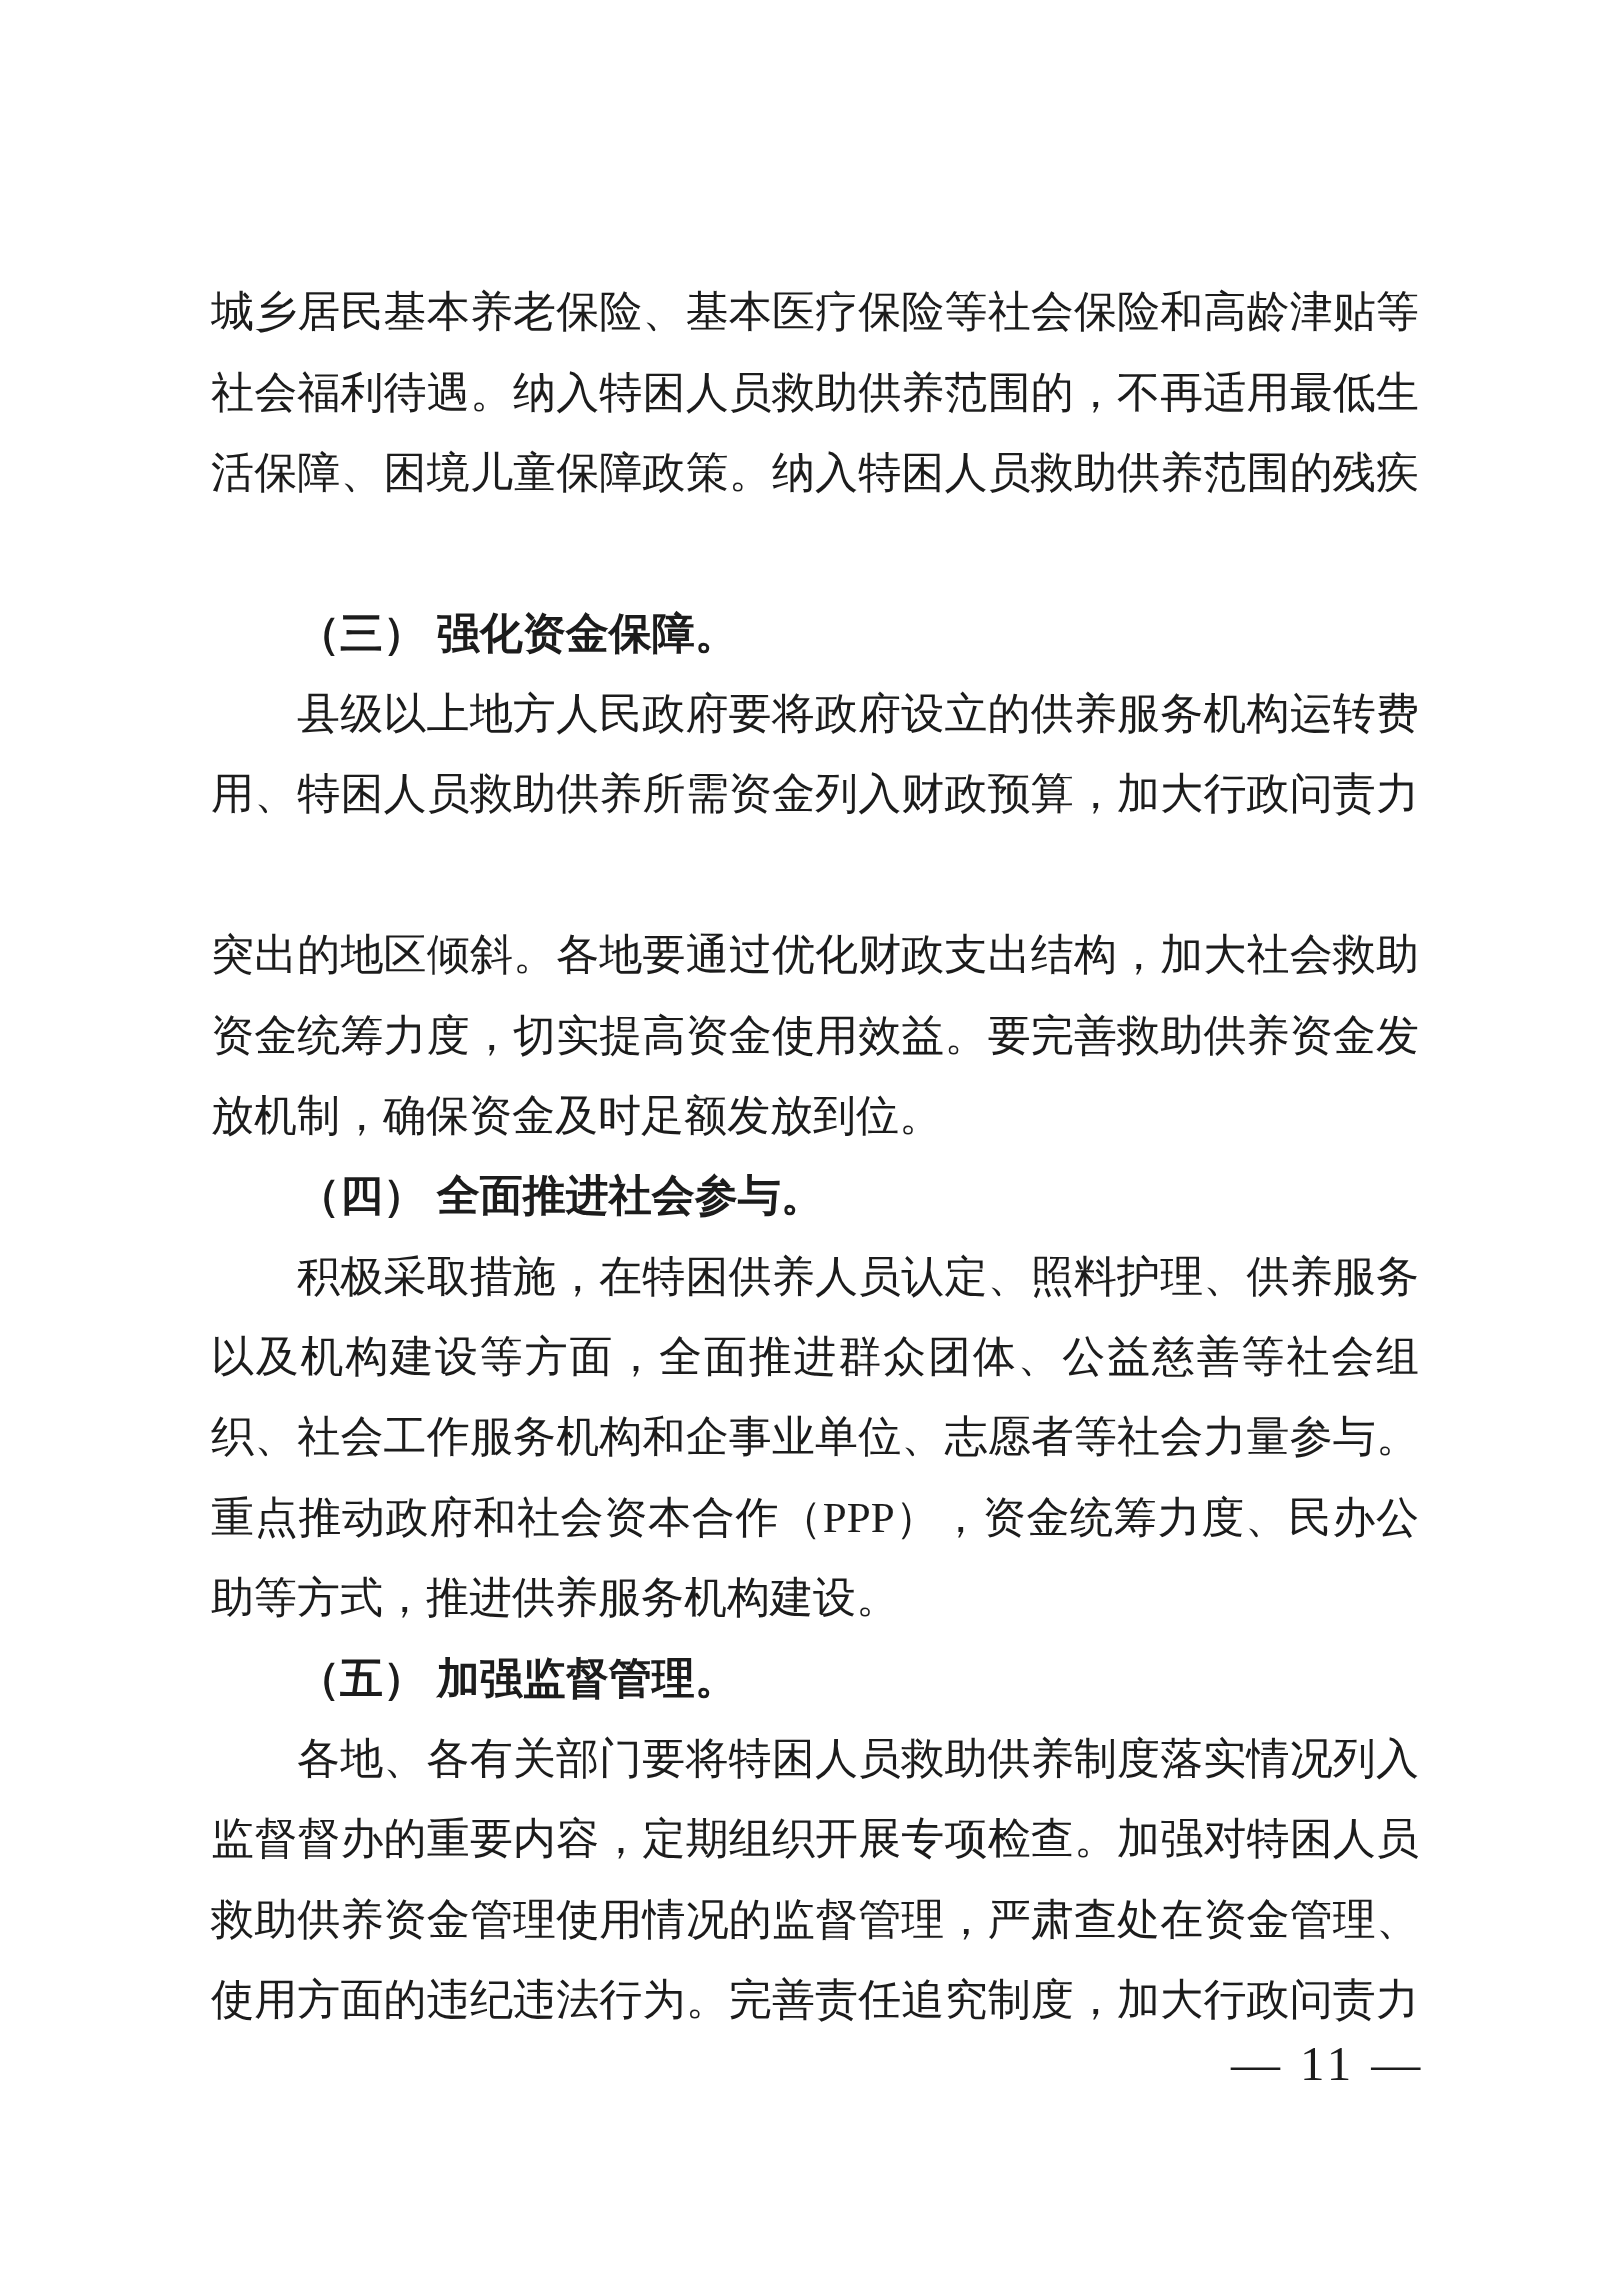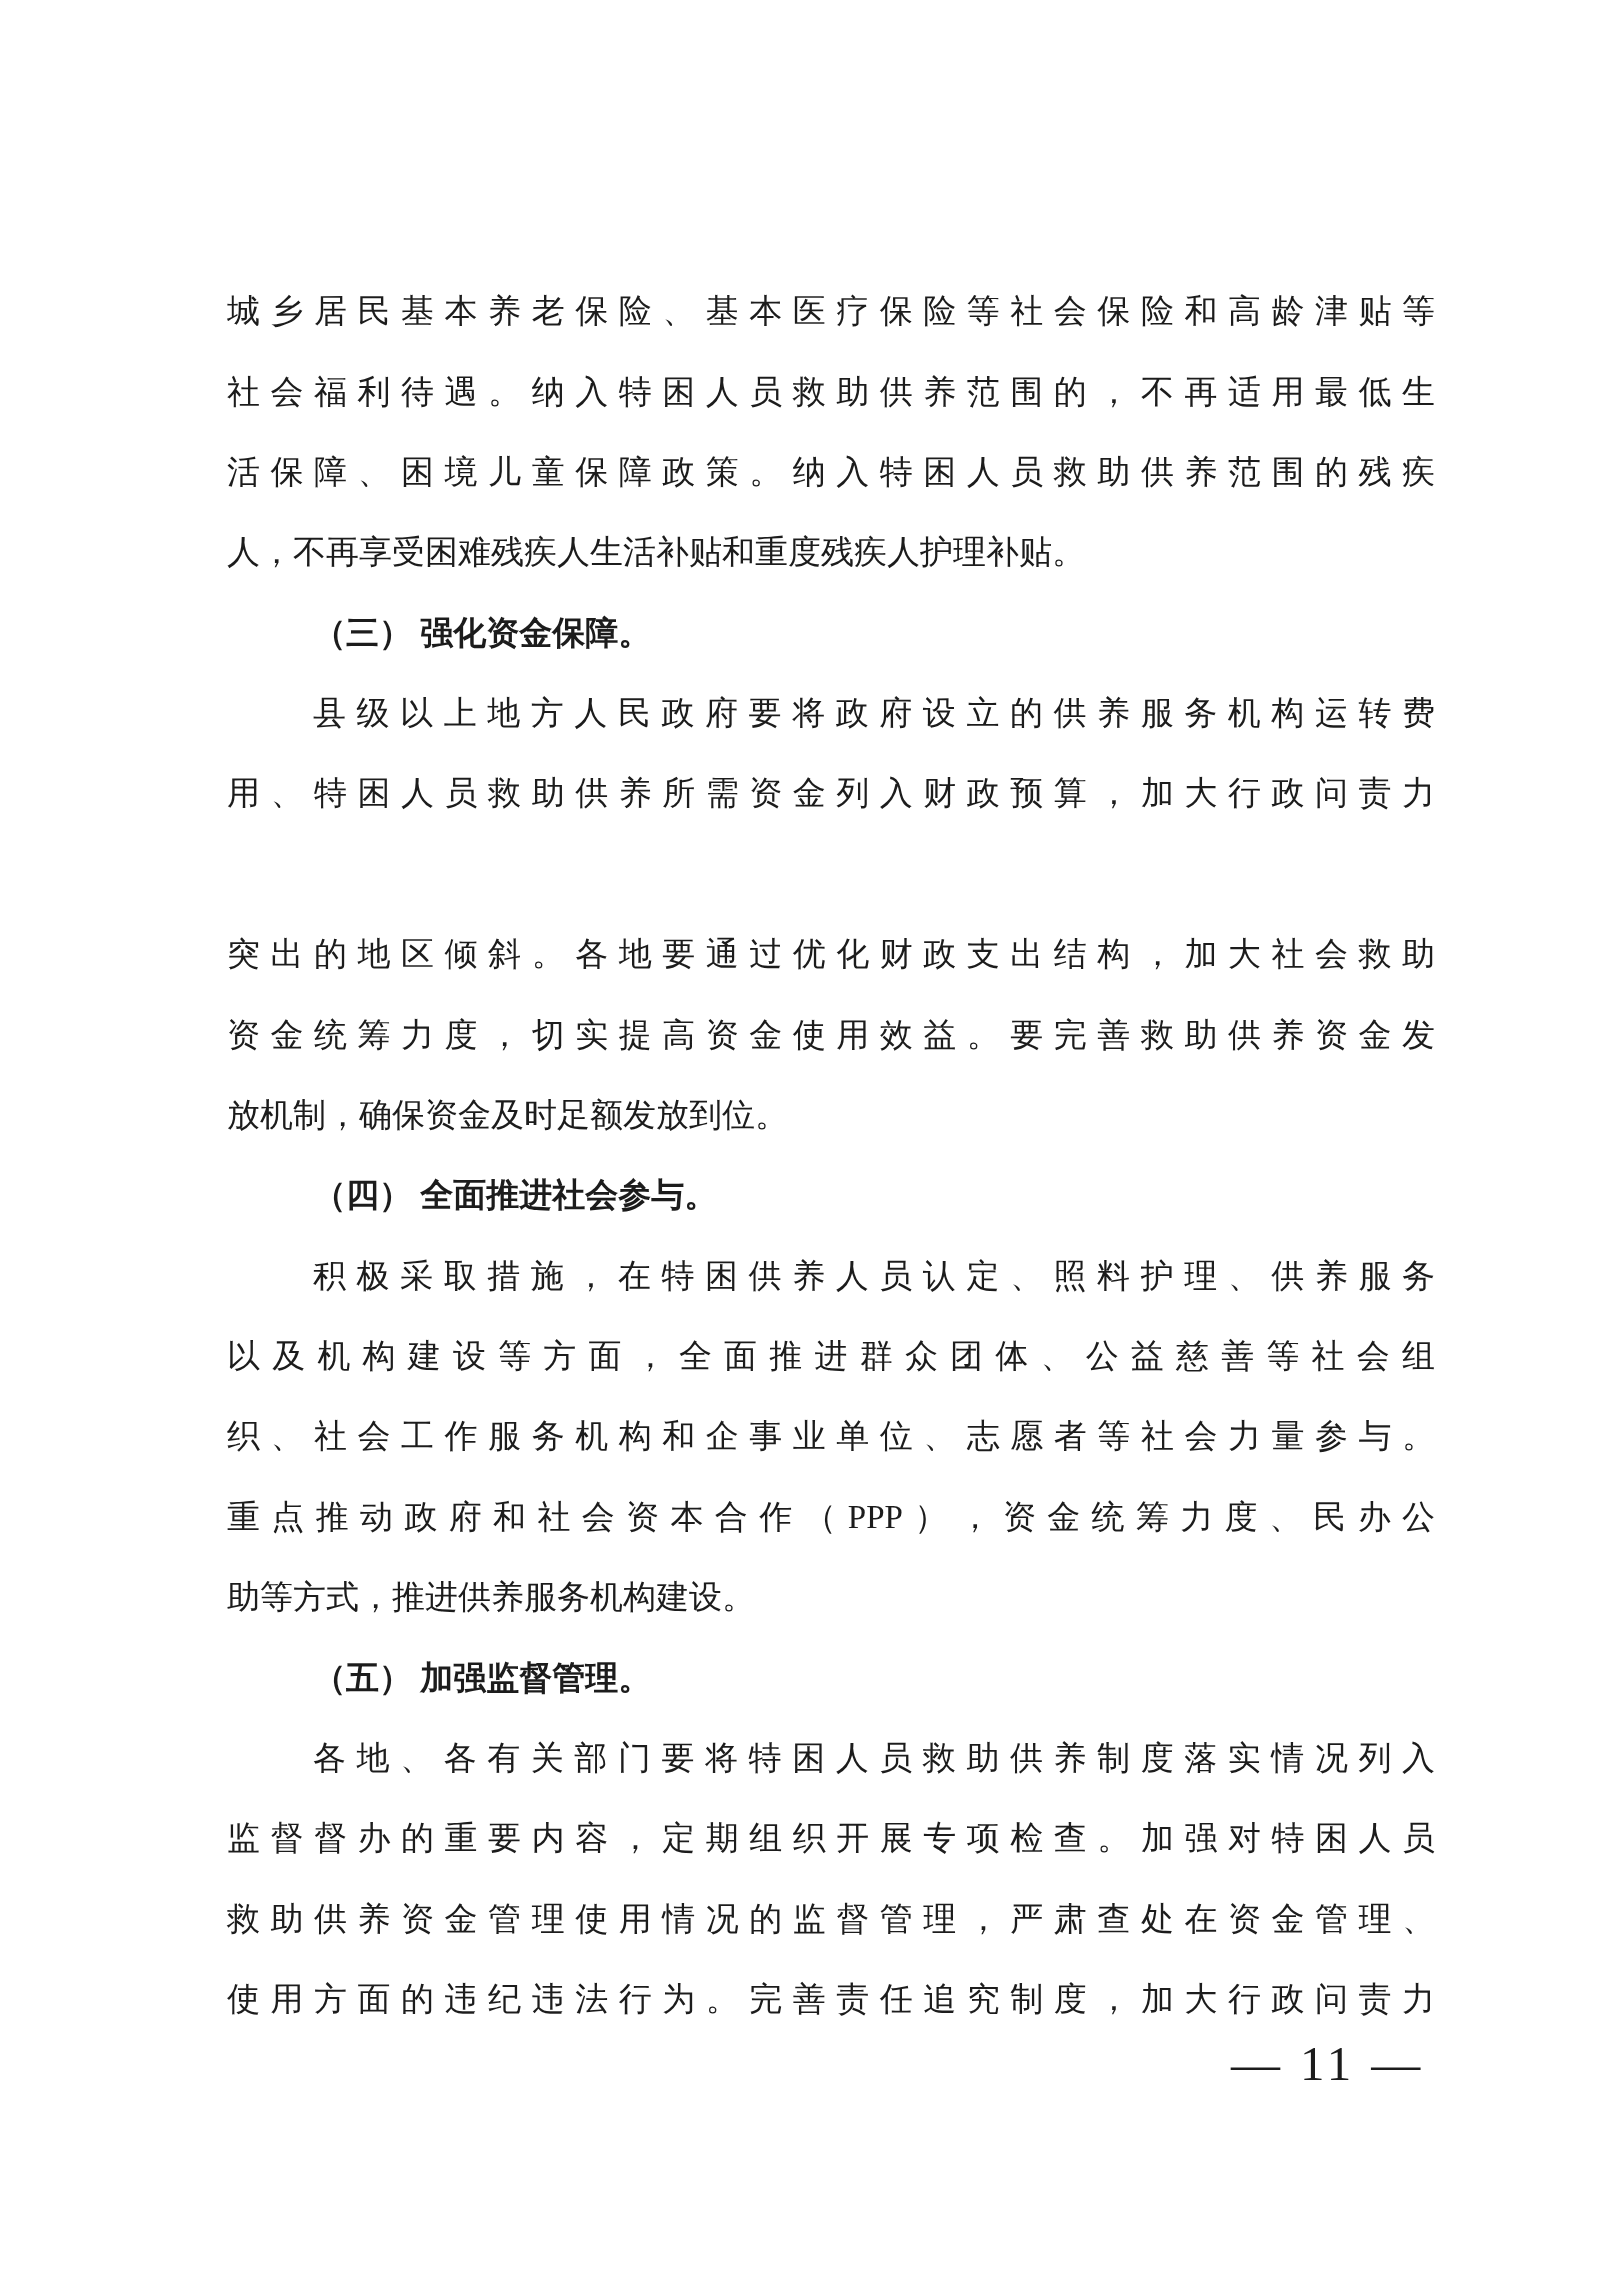--- a/index.html
+++ b/index.html
@@ -11,23 +11,23 @@
     position: relative;
     width: 1621px;
     height: 2293px;
     background: #ffffff;
     font-family: "Liberation Serif", "DejaVu Serif", serif;
     color: #1c1c1c;
     overflow: hidden;
   }
   .line {
     position: absolute;
-    left: 227px;
+    left: 211px;
     width: 1208px;
-    font-size: 33px;
+    font-size: 43px;
     line-height: 49px;
     white-space: normal;
     letter-spacing: 0px;
   }
   .fill {
     text-align: justify;
     text-align-last: justify;
   }
   .indent {
     text-indent: 86px;
@@ -48,21 +48,20 @@
   }
 </style>
 </head>
 <body>
 
 <div class="page">
 
   <div class="line fill" style="top:287px">城乡居民基本养老保险、基本医疗保险等社会保险和高龄津贴等</div>
   <div class="line fill" style="top:368px">社会福利待遇。纳入特困人员救助供养范围的，不再适用最低生</div>
   <div class="line fill" style="top:448px">活保障、困境儿童保障政策。纳入特困人员救助供养范围的残疾</div>
-  <div class="line" style="top:528px">人，不再享受困难残疾人生活补贴和重度残疾人护理补贴。</div>
 
   <div class="line heading indent" style="top:609px">（三） 强化资金保障。</div>
 
   <div class="line fill indent" style="top:689px">县级以上地方人民政府要将政府设立的供养服务机构运转费</div>
   <div class="line fill" style="top:769px">用、特困人员救助供养所需资金列入财政预算，加大行政问责力</div>
   <div class="line fill" style="top:930px">突出的地区倾斜。各地要通过优化财政支出结构，加大社会救助</div>
   <div class="line" style="top:1091px">放机制，确保资金及时足额发放到位。</div>
   <div class="line fill" style="top:1011px">资金统筹力度，切实提高资金使用效益。要完善救助供养资金发</div>
 
   <div class="line heading indent" style="top:1171px">（四） 全面推进社会参与。</div>

